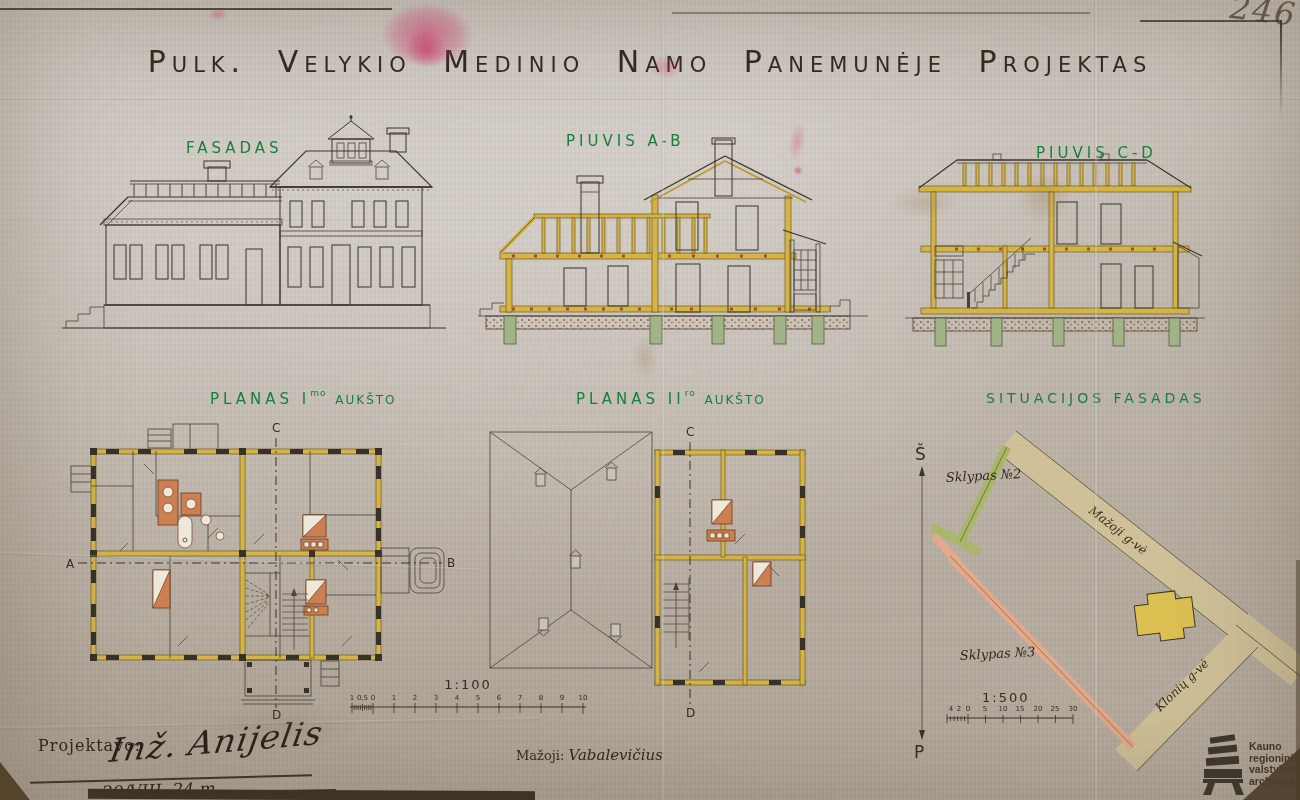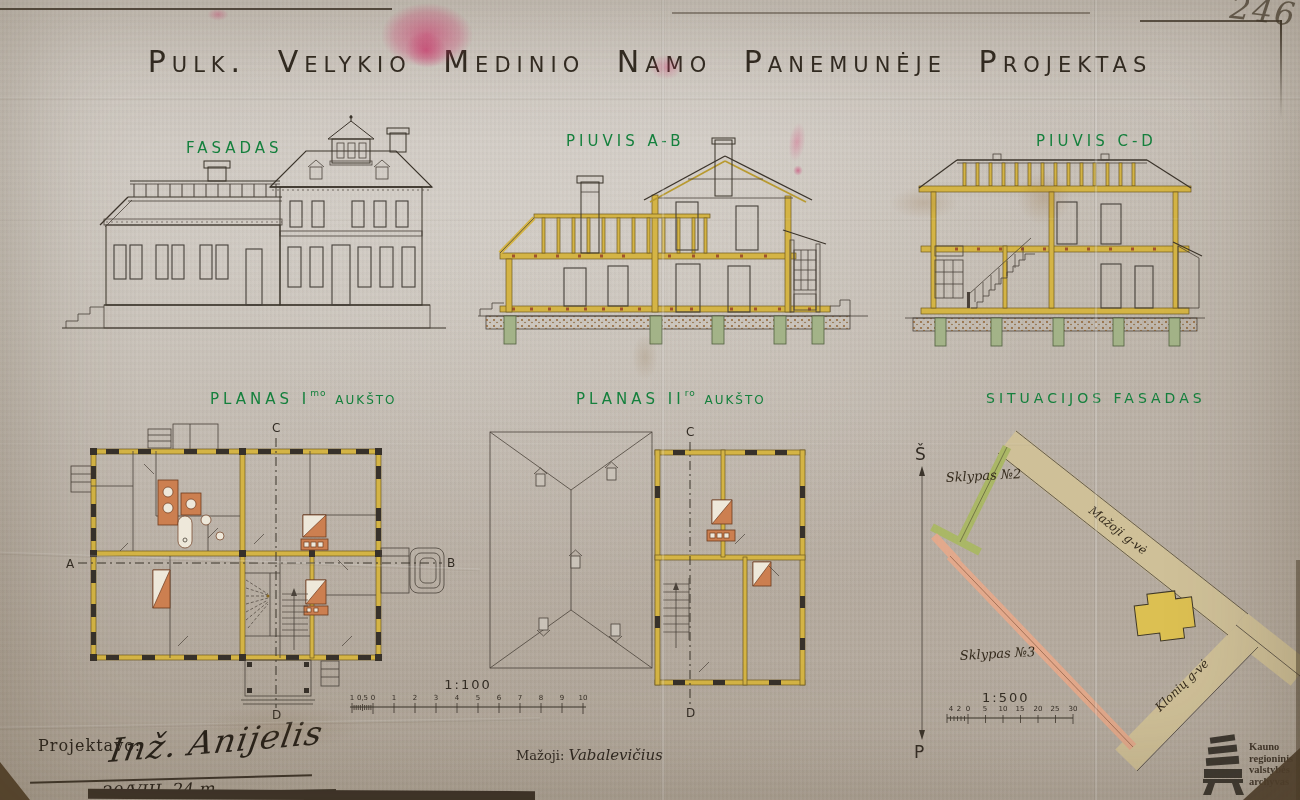--- a/index.html
+++ b/index.html
@@ -48,21 +48,21 @@
     background:linear-gradient(180deg, rgba(255,255,255,.16), rgba(90,75,55,.12));opacity:.7;}
   .stain{pointer-events:none;border-radius:50%;}
   .edge-line{background:#3d3429;}
 
   .credits-label{font-size:16px;color:#2b241c;font-family:"DejaVu Serif",serif;letter-spacing:1px;}
   .signature-big{font-family:"DejaVu Serif",serif;font-style:italic;font-size:33px;color:#262019;
     transform:skewX(-14deg) rotate(-5deg);letter-spacing:1px;white-space:nowrap;}
   .date-hand{font-family:"DejaVu Serif",serif;font-style:italic;font-size:17px;color:#2b241c;transform:rotate(-2deg);}
   .braize{font-size:13px;color:#2e2720;font-family:"DejaVu Serif",serif;}
   .braize .sig{font-style:italic;font-size:15px;}
-  .stamp-text{font-family:Liberation Serif, serif;font-weight:bold;font-size:10.5px;line-height:11.5px;color:#2e241a;opacity:.88;}
+  .stamp-text{font-family:Liberation Sans, sans-serif;font-weight:bold;font-size:10.5px;line-height:11.5px;color:#2e241a;opacity:.88;}
 </style>
 </head>
 <body>
 
 <div class="paper-light"></div>
 
 <svg width="0" height="0">
   <defs>
     <pattern id="patRoof" width="4" height="4" patternUnits="userSpaceOnUse" patternTransform="rotate(45)">
       <line x1="0" y1="0" x2="0" y2="4" stroke="#584c3c" stroke-width="0.7"></line>
@@ -84,21 +84,21 @@
       <line x1="0" y1="0" x2="0" y2="3.6" stroke="#5a5044" stroke-width="0.6"></line>
     </pattern>
   </defs>
 </svg>
 
 <div class="abs main-title">Pulk. Velykio Medinio Namo Panemunėje Projektas</div>
 <div class="abs corner-num">246</div>
 
 <div class="abs arch-label" style="left:186px;top:139px;">FASADAS</div>
 <div class="abs arch-label" style="left:566px;top:132px;">PIUVIS A-B</div>
-<div class="abs arch-label" style="left:1036px;top:132px;">PIUVIS C-D</div>
+<div class="abs arch-label" style="left:1036px;top:144px;">PIUVIS C-D</div>
 <div class="abs arch-label" style="left:210px;top:388px;">
   <span>PLANAS I</span><span class="sup">mo</span>
   <span class="suffix">AUKŠTO</span>
 </div>
 <div class="abs arch-label" style="left:576px;top:388px;">
   <span>PLANAS II</span><span class="sup">ro</span>
   <span class="suffix">AUKŠTO</span>
 </div>
 <div class="abs arch-label" style="left:986px;top:390px;font-size:14px;">SITUACIJOS FASADAS</div>
 

